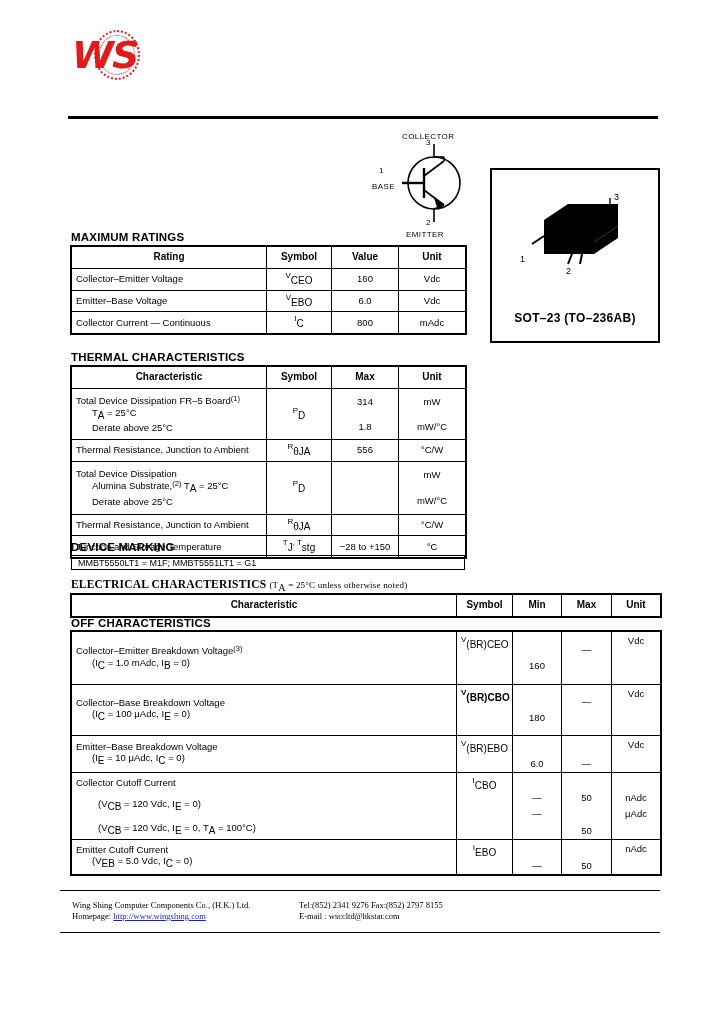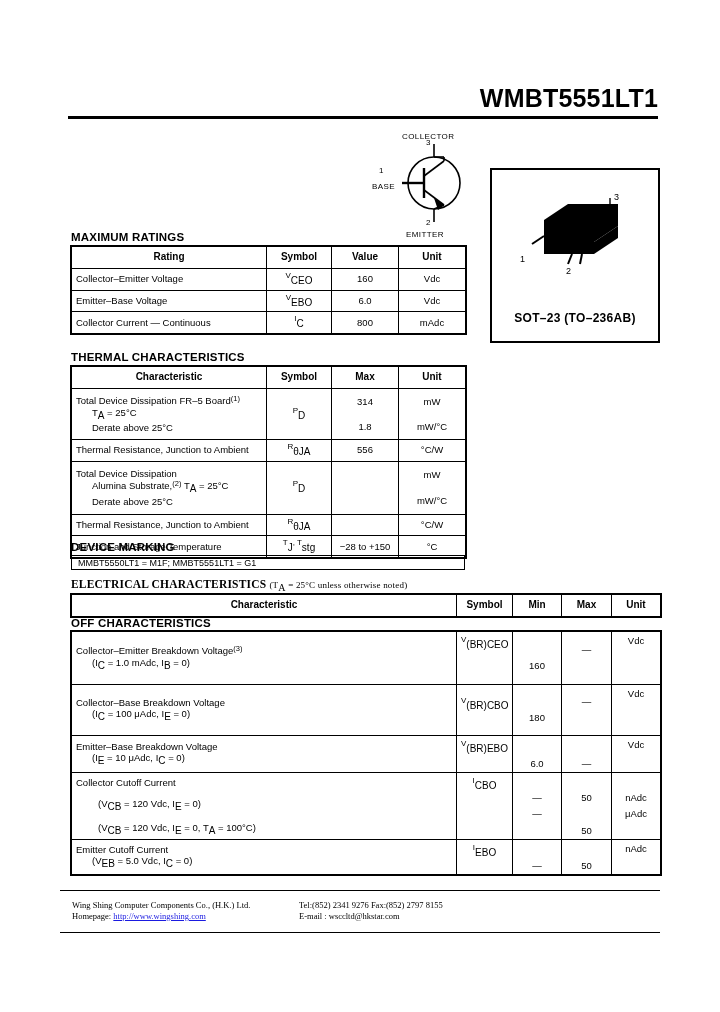--- a/index.html
+++ b/index.html
@@ -226,22 +226,25 @@
     width: 600px;
     height: 1px;
     background: #000;
   }
 </style>
 </head>
 <body>
 
 <div class="page">
 
-
-  <div class="part-number">WMBT5551LT1</div>
+  <div class="logo-wrap">
+    <div class="logo-seal"></div>
+    <div class="logo-ws">WS</div>
+  </div>
+
   <div class="rule-top"></div>
 
   <div class="symbol-box">
     <svg width="124" height="122" viewBox="0 0 124 122">
       <circle cx="62" cy="61" r="26" fill="none" stroke="#000" stroke-width="1.6"></circle>
       <line x1="62" y1="22" x2="62" y2="35" stroke="#000" stroke-width="1.6"></line>
       <line x1="62" y1="87" x2="62" y2="100" stroke="#000" stroke-width="1.6"></line>
       <line x1="30" y1="61" x2="52" y2="61" stroke="#000" stroke-width="2.4"></line>
       <line x1="52" y1="46" x2="52" y2="76" stroke="#000" stroke-width="2.4"></line>
       <line x1="52" y1="54" x2="72" y2="39" stroke="#000" stroke-width="1.6"></line>
@@ -439,21 +442,21 @@
       <tr>
         <td class="c" style="border-top:none; height:22px; vertical-align:top;">160</td>
         <td class="c" style="border-top:none; vertical-align:top;"></td>
       </tr>
 
       <tr>
         <td class="l" rowspan="2" style="height:42px;">
           <span>Collector–Base Breakdown Voltage</span>
           <span class="ind"><span>(I</span><sub>C</sub><span> = 100 μAdc, I</span><sub>E</sub><span> = 0)</span></span>
         </td>
-        <td class="c" rowspan="2" style="vertical-align:top; padding-top:11px;"><span class="pre">V</span><sub>(BR)CBO</sub></td>
+        <td class="c" rowspan="2" style="vertical-align:top; padding-top:3px;font-weight:bold;"><span class="pre">V</span><sub>(BR)CBO</sub></td>
         <td class="c" style="border-bottom:none; height:21px;"></td>
         <td class="c" style="border-bottom:none; vertical-align:bottom;">—</td>
         <td class="c" rowspan="2" style="vertical-align:top; padding-top:3px;">Vdc</td>
       </tr>
       <tr>
         <td class="c" style="border-top:none; height:21px; vertical-align:top;">180</td>
         <td class="c" style="border-top:none; vertical-align:top;"></td>
       </tr>
 
       <tr>

